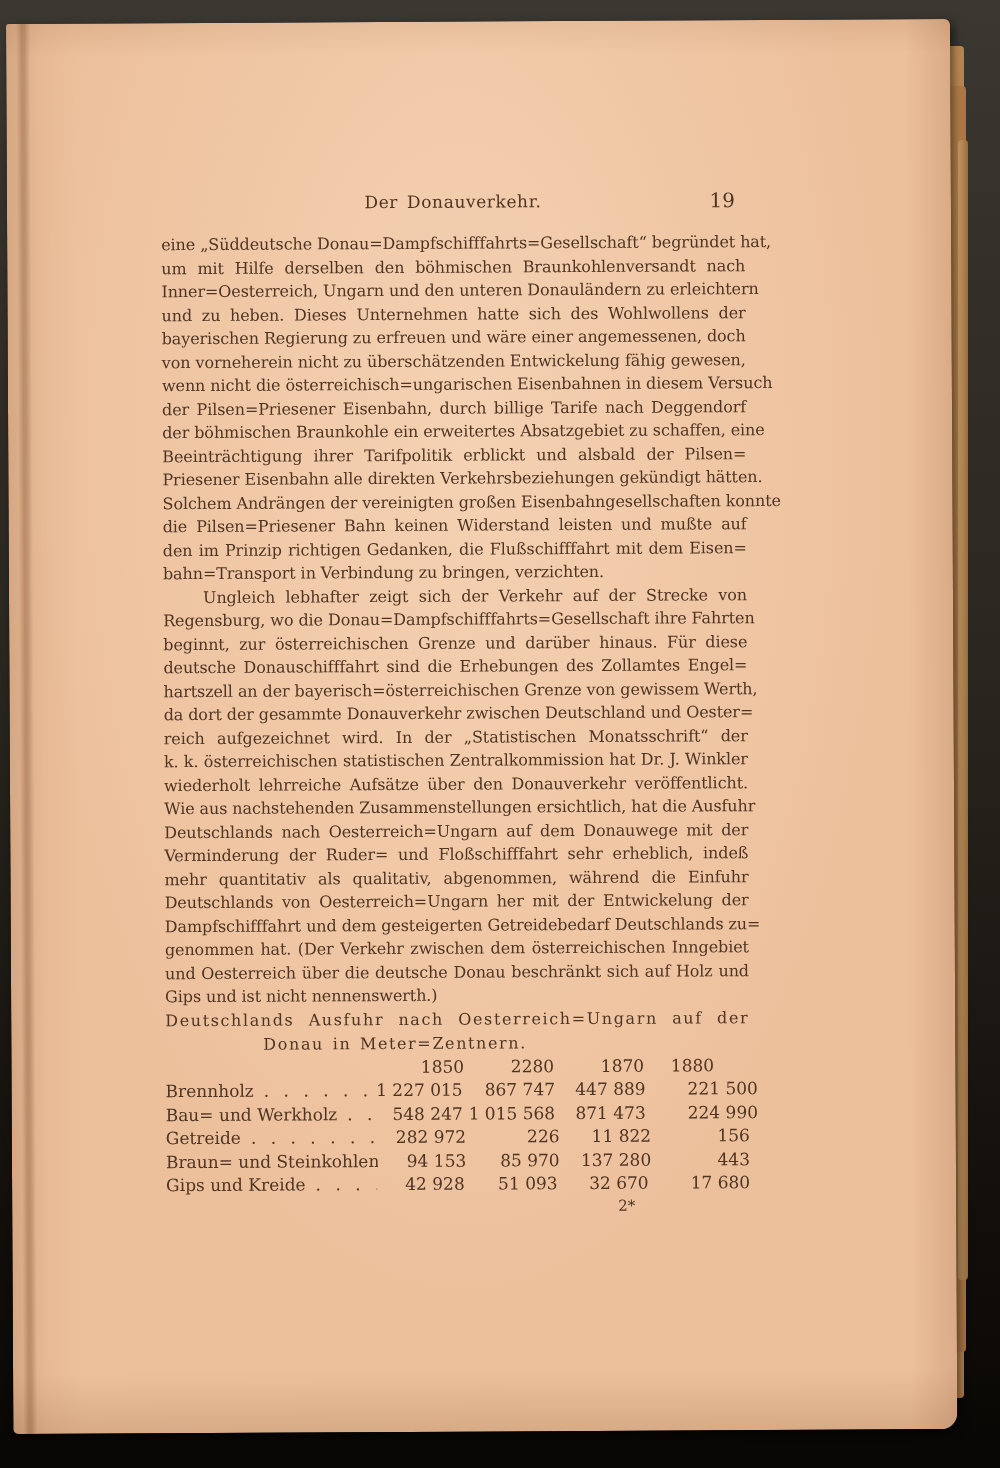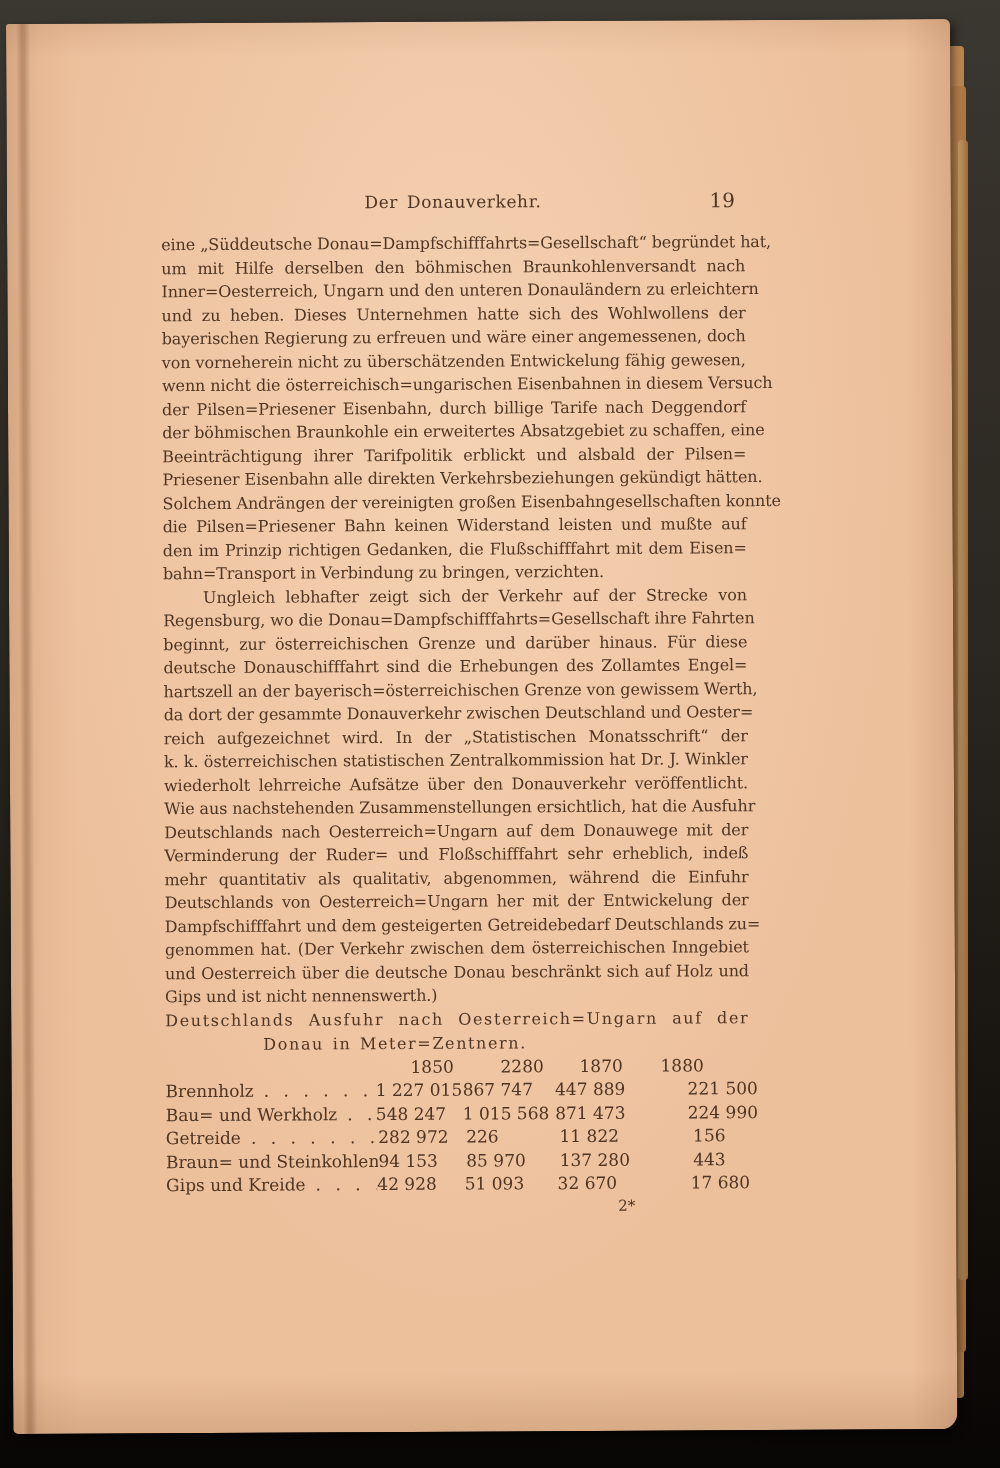--- a/index.html
+++ b/index.html
@@ -53,26 +53,26 @@
   .tbl-heading1 {
     height:24px; line-height:24px; font-size:16px;
     letter-spacing:1.6px; word-spacing:2px; white-space:nowrap;
     text-align:justify; text-align-last:justify;
   }
   .tbl-heading2 {
     height:24px; line-height:24px; font-size:16px;
     letter-spacing:1.6px; word-spacing:2px; padding-left:98px; white-space:nowrap;
   }
   .years-row { position:relative; height:23.5px; line-height:23.5px; font-size:17px; }
-  .years-row span { position:absolute; width:64px; }
+  .years-row span { position:absolute; width:64px; text-align:center; }
 
   .stats-table .trow { display:flex; height:23.5px; line-height:23.5px; font-size:17px; white-space:nowrap; }
   .trow .lbl { width:232px; display:flex; overflow:hidden;align-items:center; }
   .trow .lbl .dots { margin-left:10px; word-spacing:9px; }
-  .trow .val { text-align:left; overflow:visible; }
+  .trow .val { text-align:right; overflow:visible; }
   .trow .val.c0 { width:96px; }
   .trow .val.c1 { width:102px; }
   .trow .val.c2 { width:100px; }
   .trow .val.c3 { width:62px;margin-left:42px; }
 
   .sig-mark { margin-top:1px; padding-left:452px; font-size:15px; height:20px; }
 </style>
 </head>
 <body>
 
@@ -125,21 +125,21 @@
         <div class="line">und Oesterreich über die deutsche Donau beschränkt sich auf Holz und</div>
         <div class="line nojust">Gips und ist nicht nennenswerth.)</div>
       </div>
 
     <div class="tbl-heading1">Deutschlands Ausfuhr nach Oesterreich=Ungarn auf der</div>
     <div class="tbl-heading2">Donau in Meter=Zentnern.</div>
 
     <div class="years-row" id="years-row">
         <span style="left: 245px;">1850</span>
         <span style="left: 335px;">2280</span>
-        <span style="left: 414px;">1870</span>
+        <span style="left: 425px;">1870</span>
         <span style="left: 495px;">1880</span>
       </div>
 
     <div class="stats-table" id="stats-table">
         <div class="trow">
           <div class="lbl">
             <span>Brennholz</span>
             <span class="dots">. . . . . .</span>
           </div>
           <div class="val c0">1 227 015</div>

